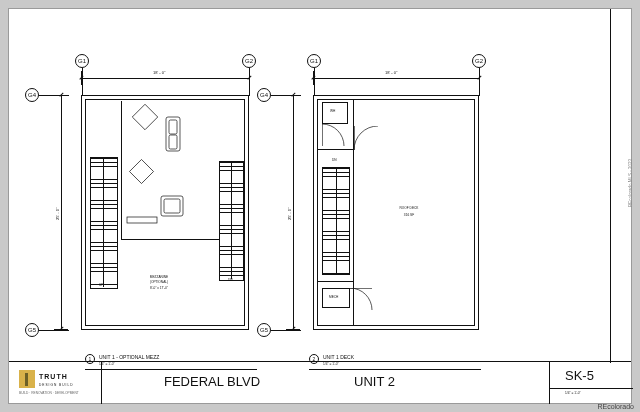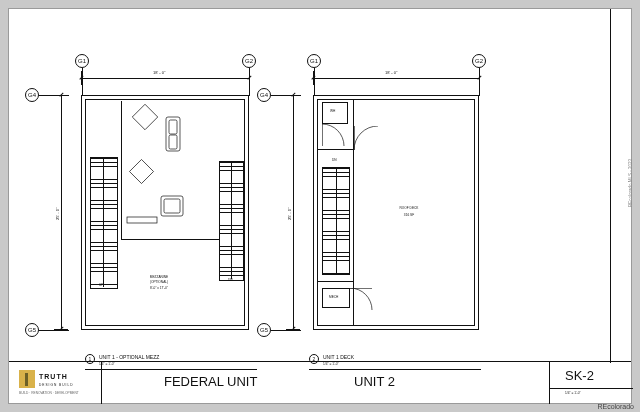--- a/index.html
+++ b/index.html
@@ -196,21 +196,21 @@
       <div class="logomark"></div>
       <div class="txt md" style="left:20px;top:5px;font-weight:bold;letter-spacing:1px;">TRUTH</div>
       <div class="txt xtiny" style="left:20px;top:15px;letter-spacing:1px;">DESIGN BUILD</div>
       <div class="txt xtiny" style="left:0px;top:23px;color:#666;">BUILD · RENOVATION · DEVELOPMENT</div>
     </div>
 
     <div class="ln" style="left:92px;top:0;width:0.7px;height:42px;"></div>
     <div class="ln" style="left:540px;top:0;width:0.7px;height:42px;"></div>
     <div class="ln" style="left:540px;top:26px;width:84px;height:0.7px;"></div>
 
-    <div class="txt lg" style="left:155px;top:12px;">FEDERAL UNIT</div>
+    <div class="txt lg" style="left:155px;top:12px;">FEDERAL BLVD</div>
     <div class="txt lg" style="left:345px;top:12px;">UNIT 2</div>
 
-    <div class="txt lg" style="left:556px;top:6px;">SK-2</div>
+    <div class="txt lg" style="left:556px;top:6px;">SK-5</div>
     <div class="txt xtiny" style="left:556px;top:29px;">1/4" = 1'-0"</div>
   </div>
 </div>
 
 <div class="recol">REcolorado</div>
 
 </body></html>

